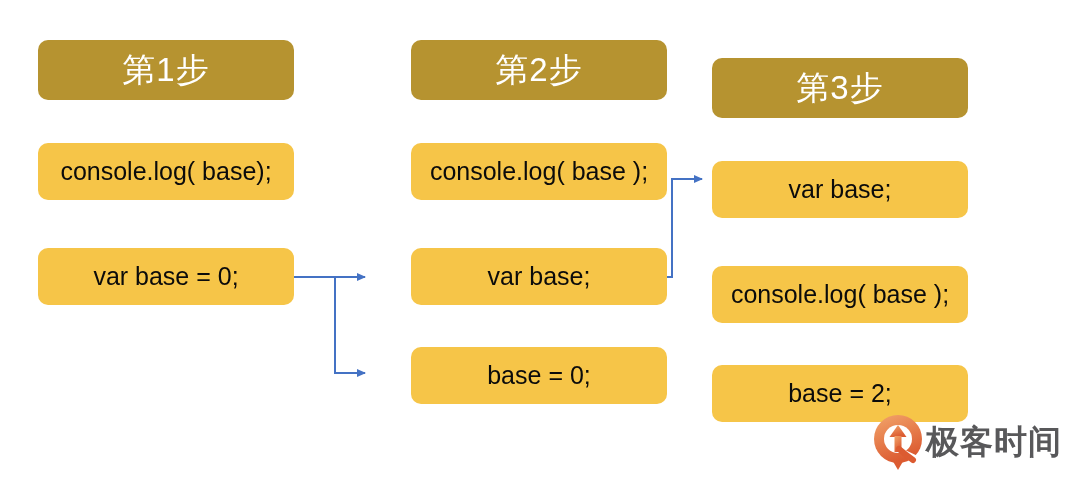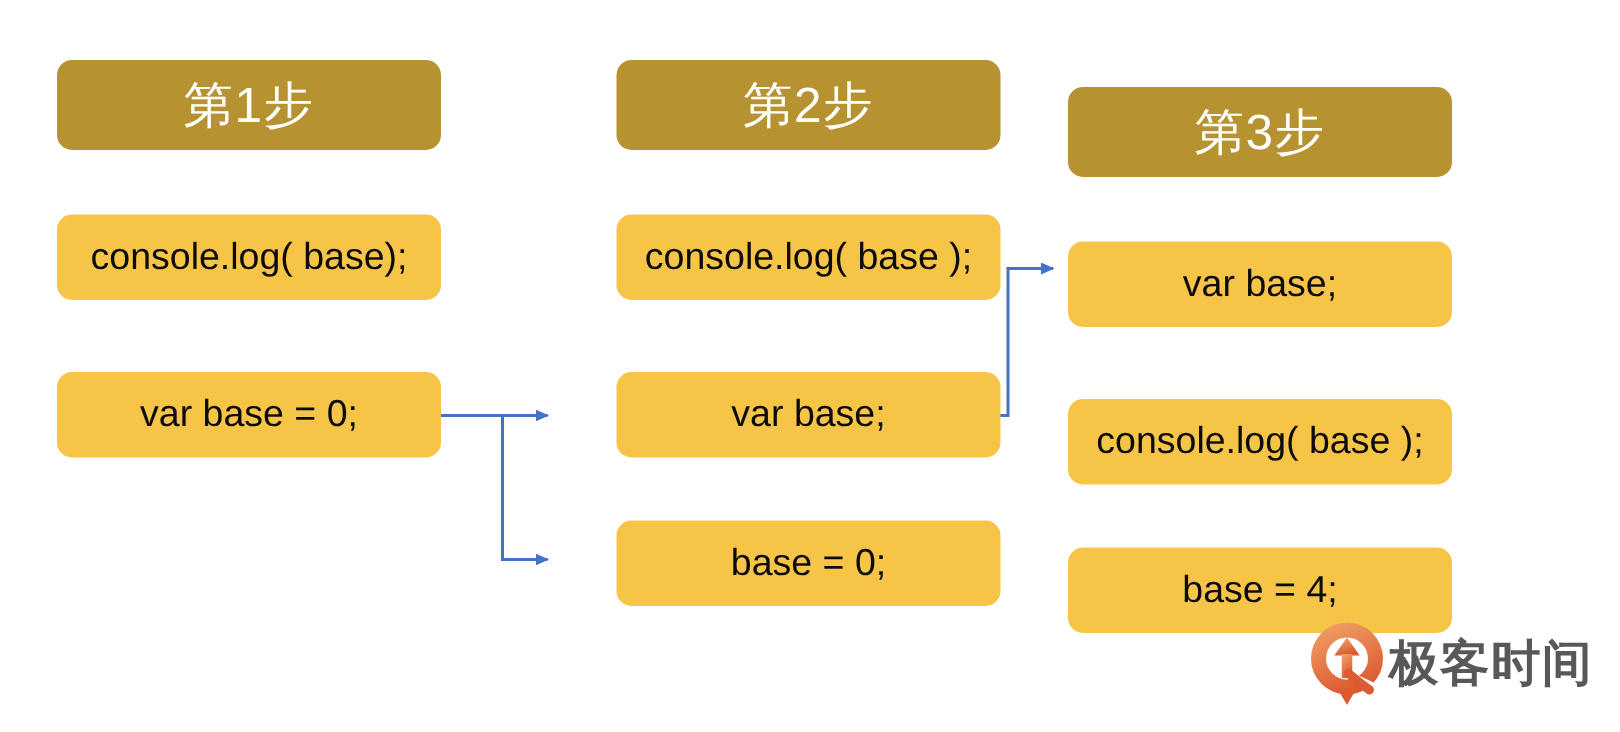--- a/index.html
+++ b/index.html
@@ -52,21 +52,21 @@
   <div class="code-box col1 row2">var base = 0;</div>
 
   <div class="step-header col2 rowH">第2步</div>
   <div class="code-box col2 row1">console.log( base );</div>
   <div class="code-box col2 row2">var base;</div>
   <div class="code-box col2 row3">base = 0;</div>
 
   <div class="step-header col3 rowH">第3步</div>
   <div class="code-box col3 row1">var base;</div>
   <div class="code-box col3 row2">console.log( base );</div>
-  <div class="code-box col3 row3">base = 4;</div>
+  <div class="code-box col3 row3">base = 2;</div>
 
   <div class="logo">
     <svg width="52" height="58" viewBox="0 0 52 58">
       <defs>
         <linearGradient id="gk" x1="0" y1="0" x2="0.4" y2="1">
           <stop offset="0" stop-color="#F2A56B"></stop>
           <stop offset="1" stop-color="#DC5B31"></stop>
         </linearGradient>
       </defs>
       <path d="M19,45 L33,45 L26,57 Z" fill="#DC5B31"></path>

